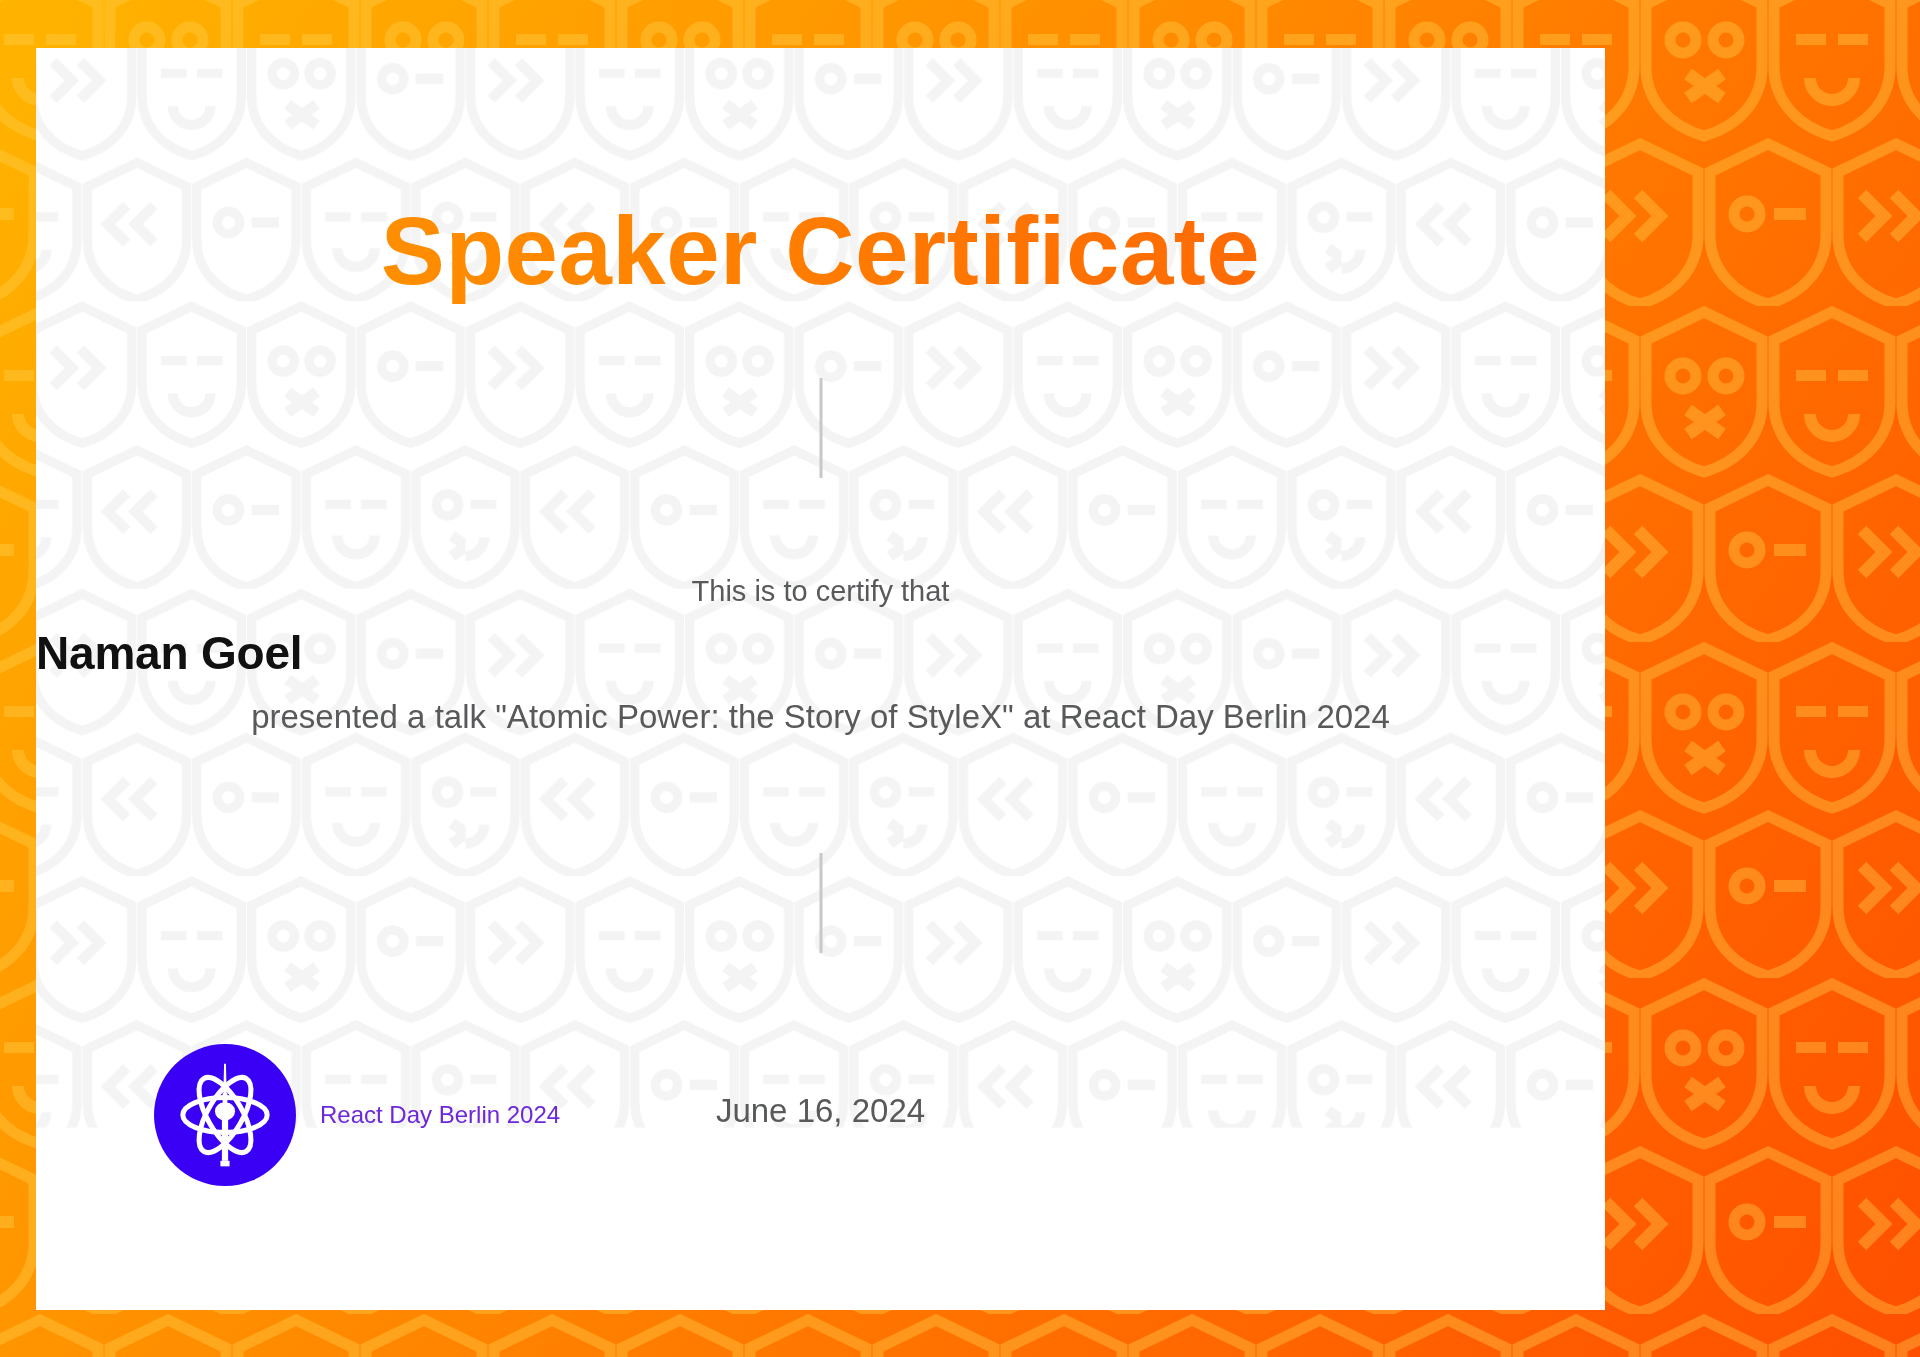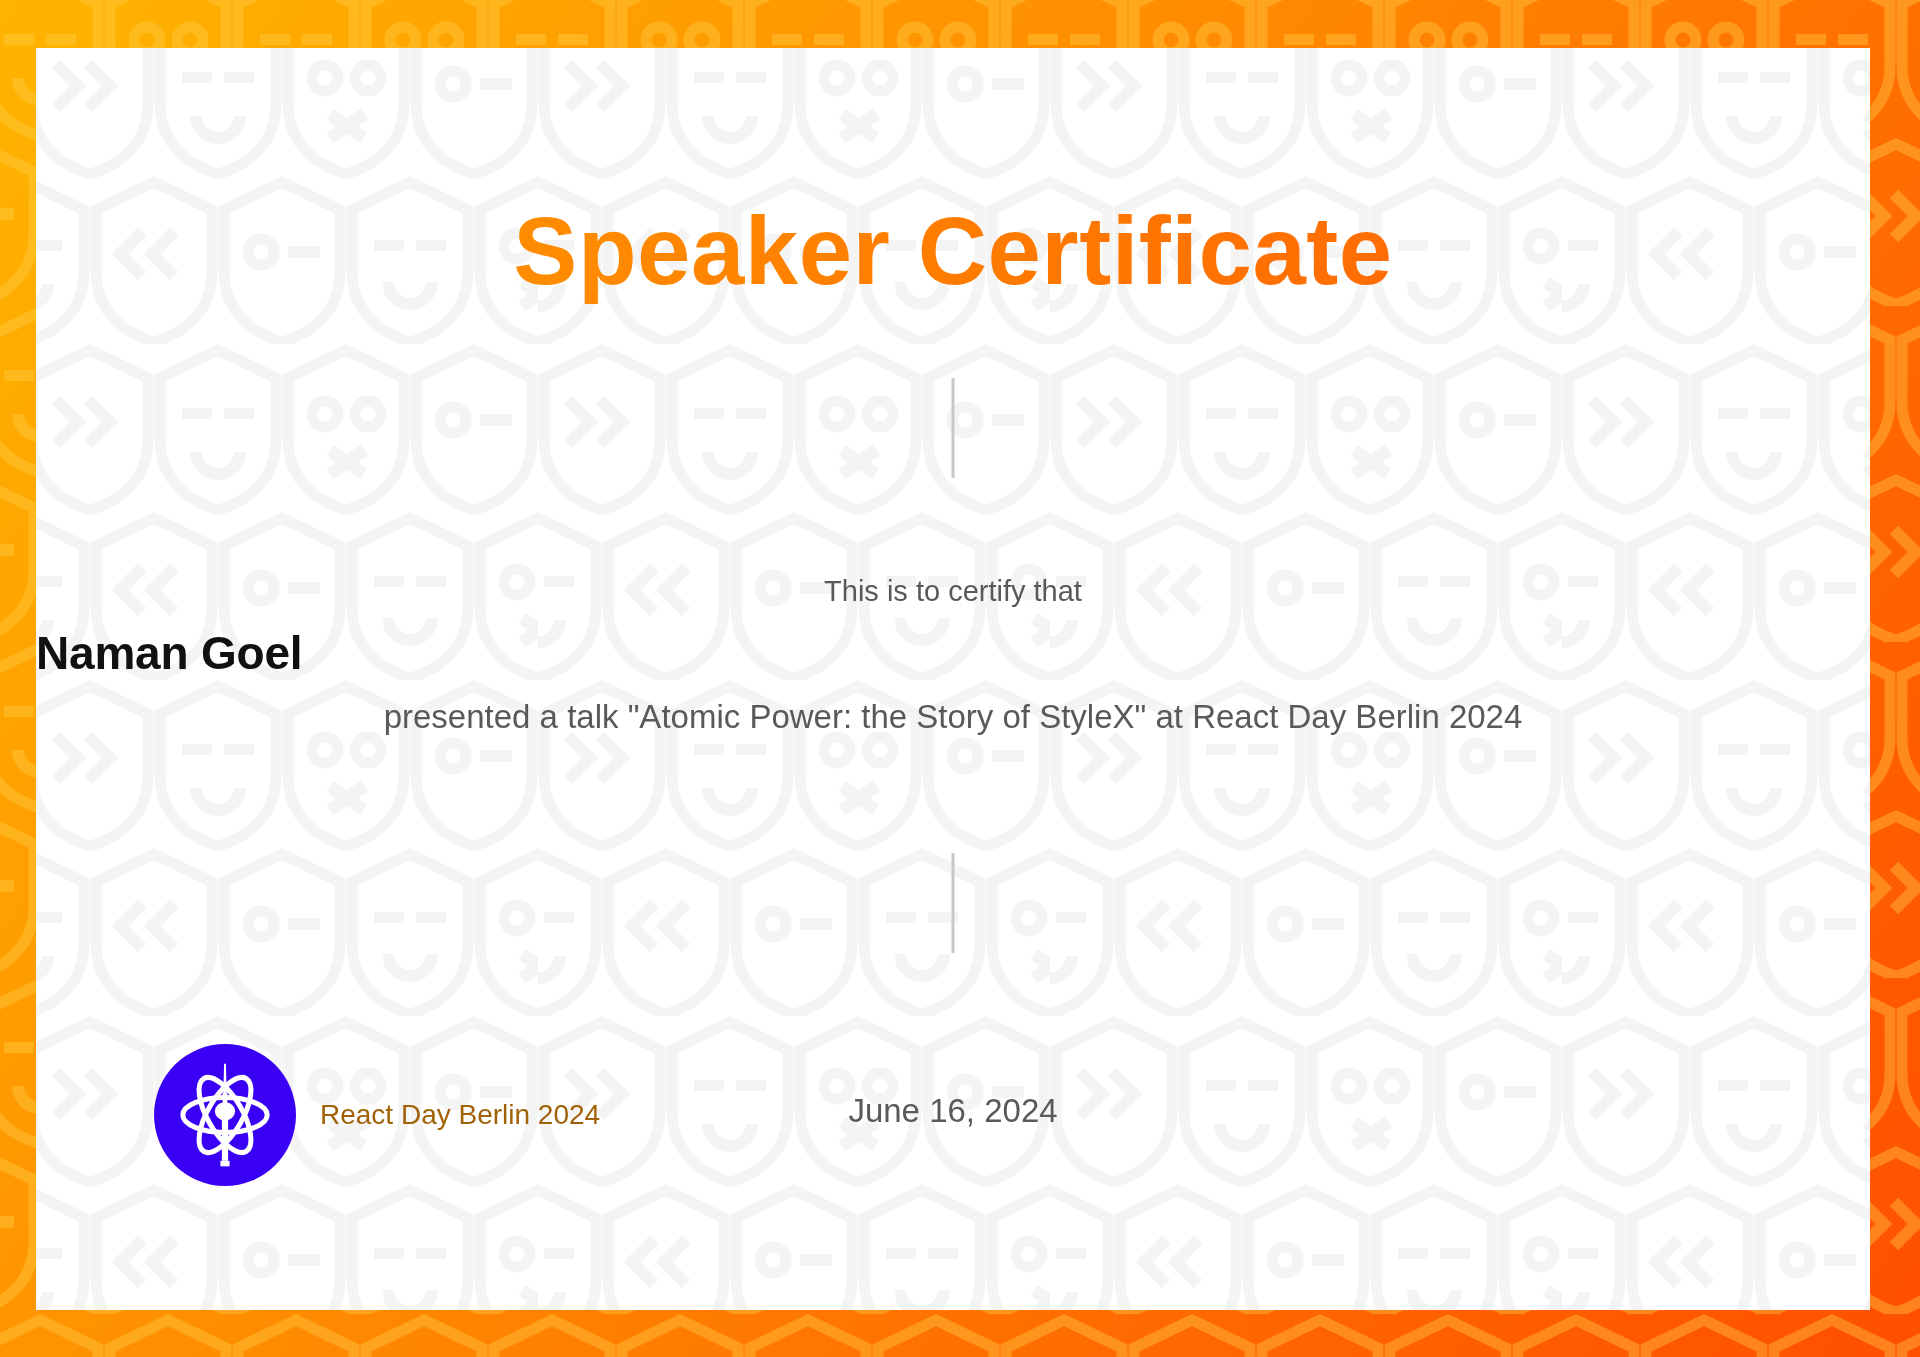--- a/index.html
+++ b/index.html
@@ -40,21 +40,21 @@
     position: absolute;
     inset: 0;
     opacity: 0.38;
   }
 
   
   .card {
     position: absolute;
     left: 36px;
     top: 48px;
-    width: 1834px;
+    width: 1569px;
     height: 1262px;
     background: #ffffff;
     overflow: hidden;
   }
   .card-pattern {
     position: absolute;
     inset: 0;
     pointer-events: none;
   }
   .card-inner {
@@ -143,22 +143,22 @@
     width: 142px;
     height: 142px;
     border-radius: 50%;
     background: #3a00f5;
     display: flex;
     align-items: center;
     justify-content: center;
     flex: 0 0 auto;
   }
   .event-name {
-    font-size: 28px;
-    color: #a16207;
+    font-size: 24px;
+    color: #6d28d9;
     white-space: nowrap;
   }
 
   .date-block {
     position: absolute;
     left: 50%;
     transform: translateX(-50%);
     top: 52px;
     font-size: 33px;
     color: #58595b;

